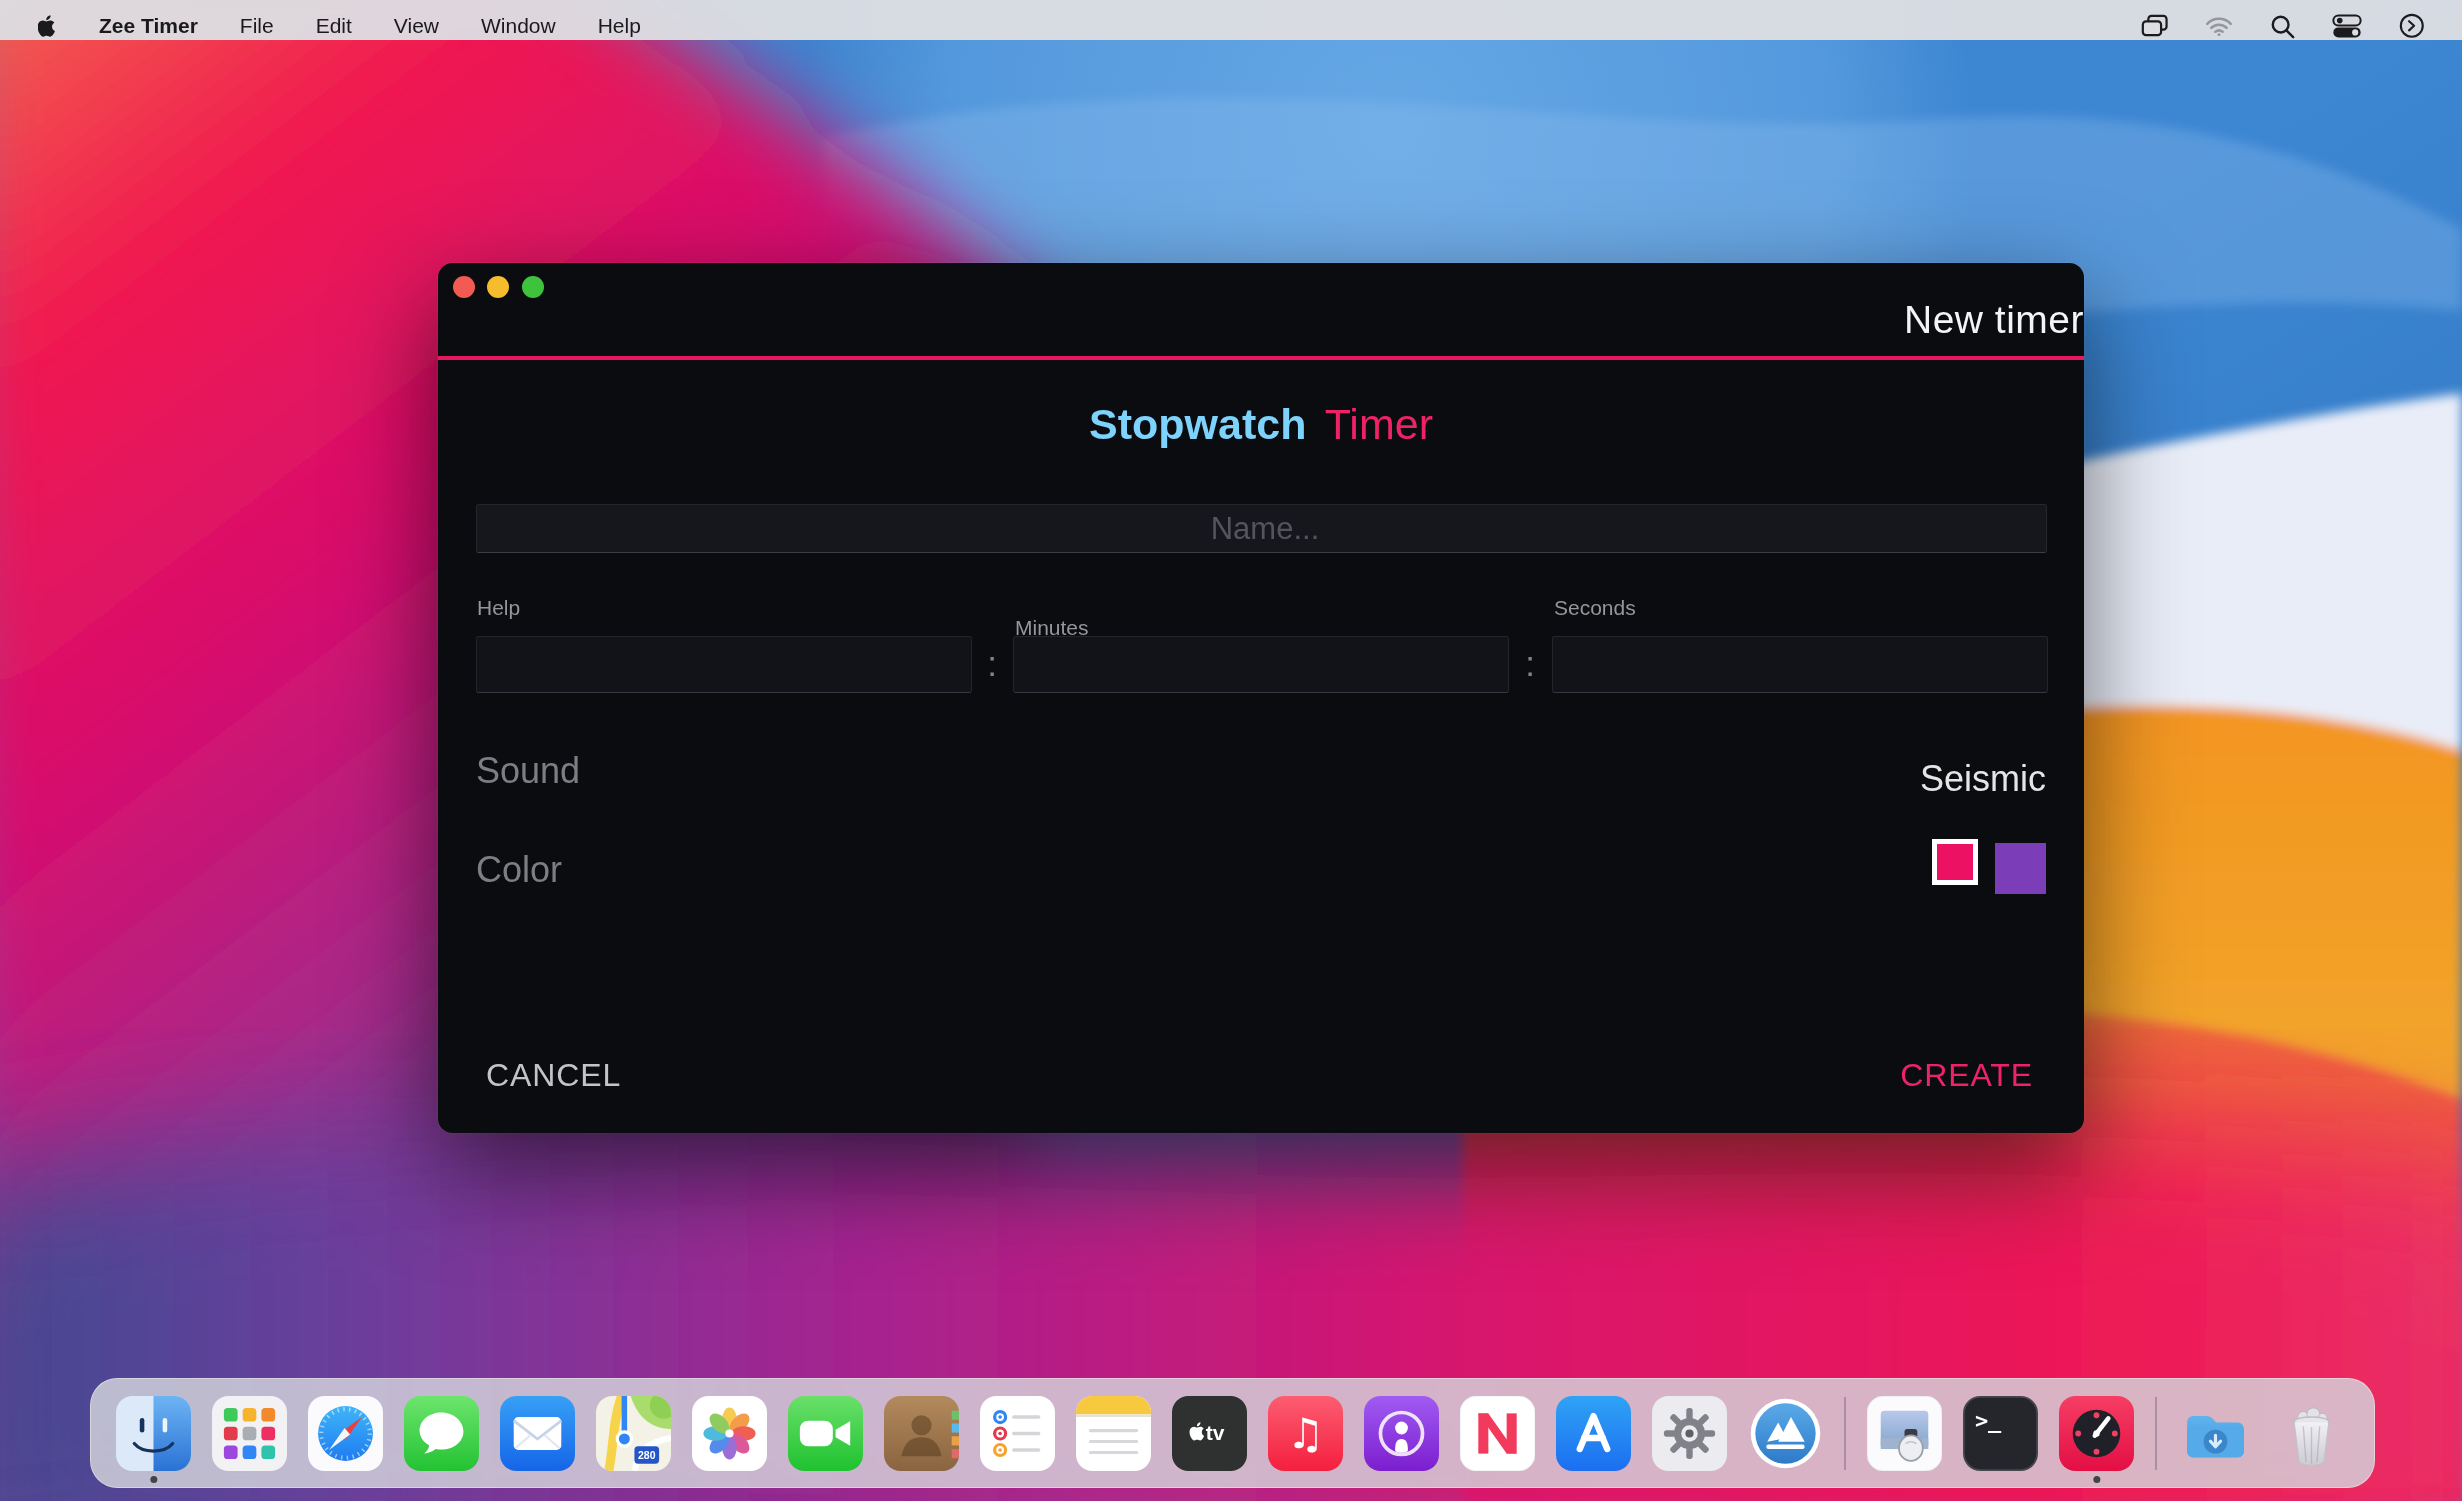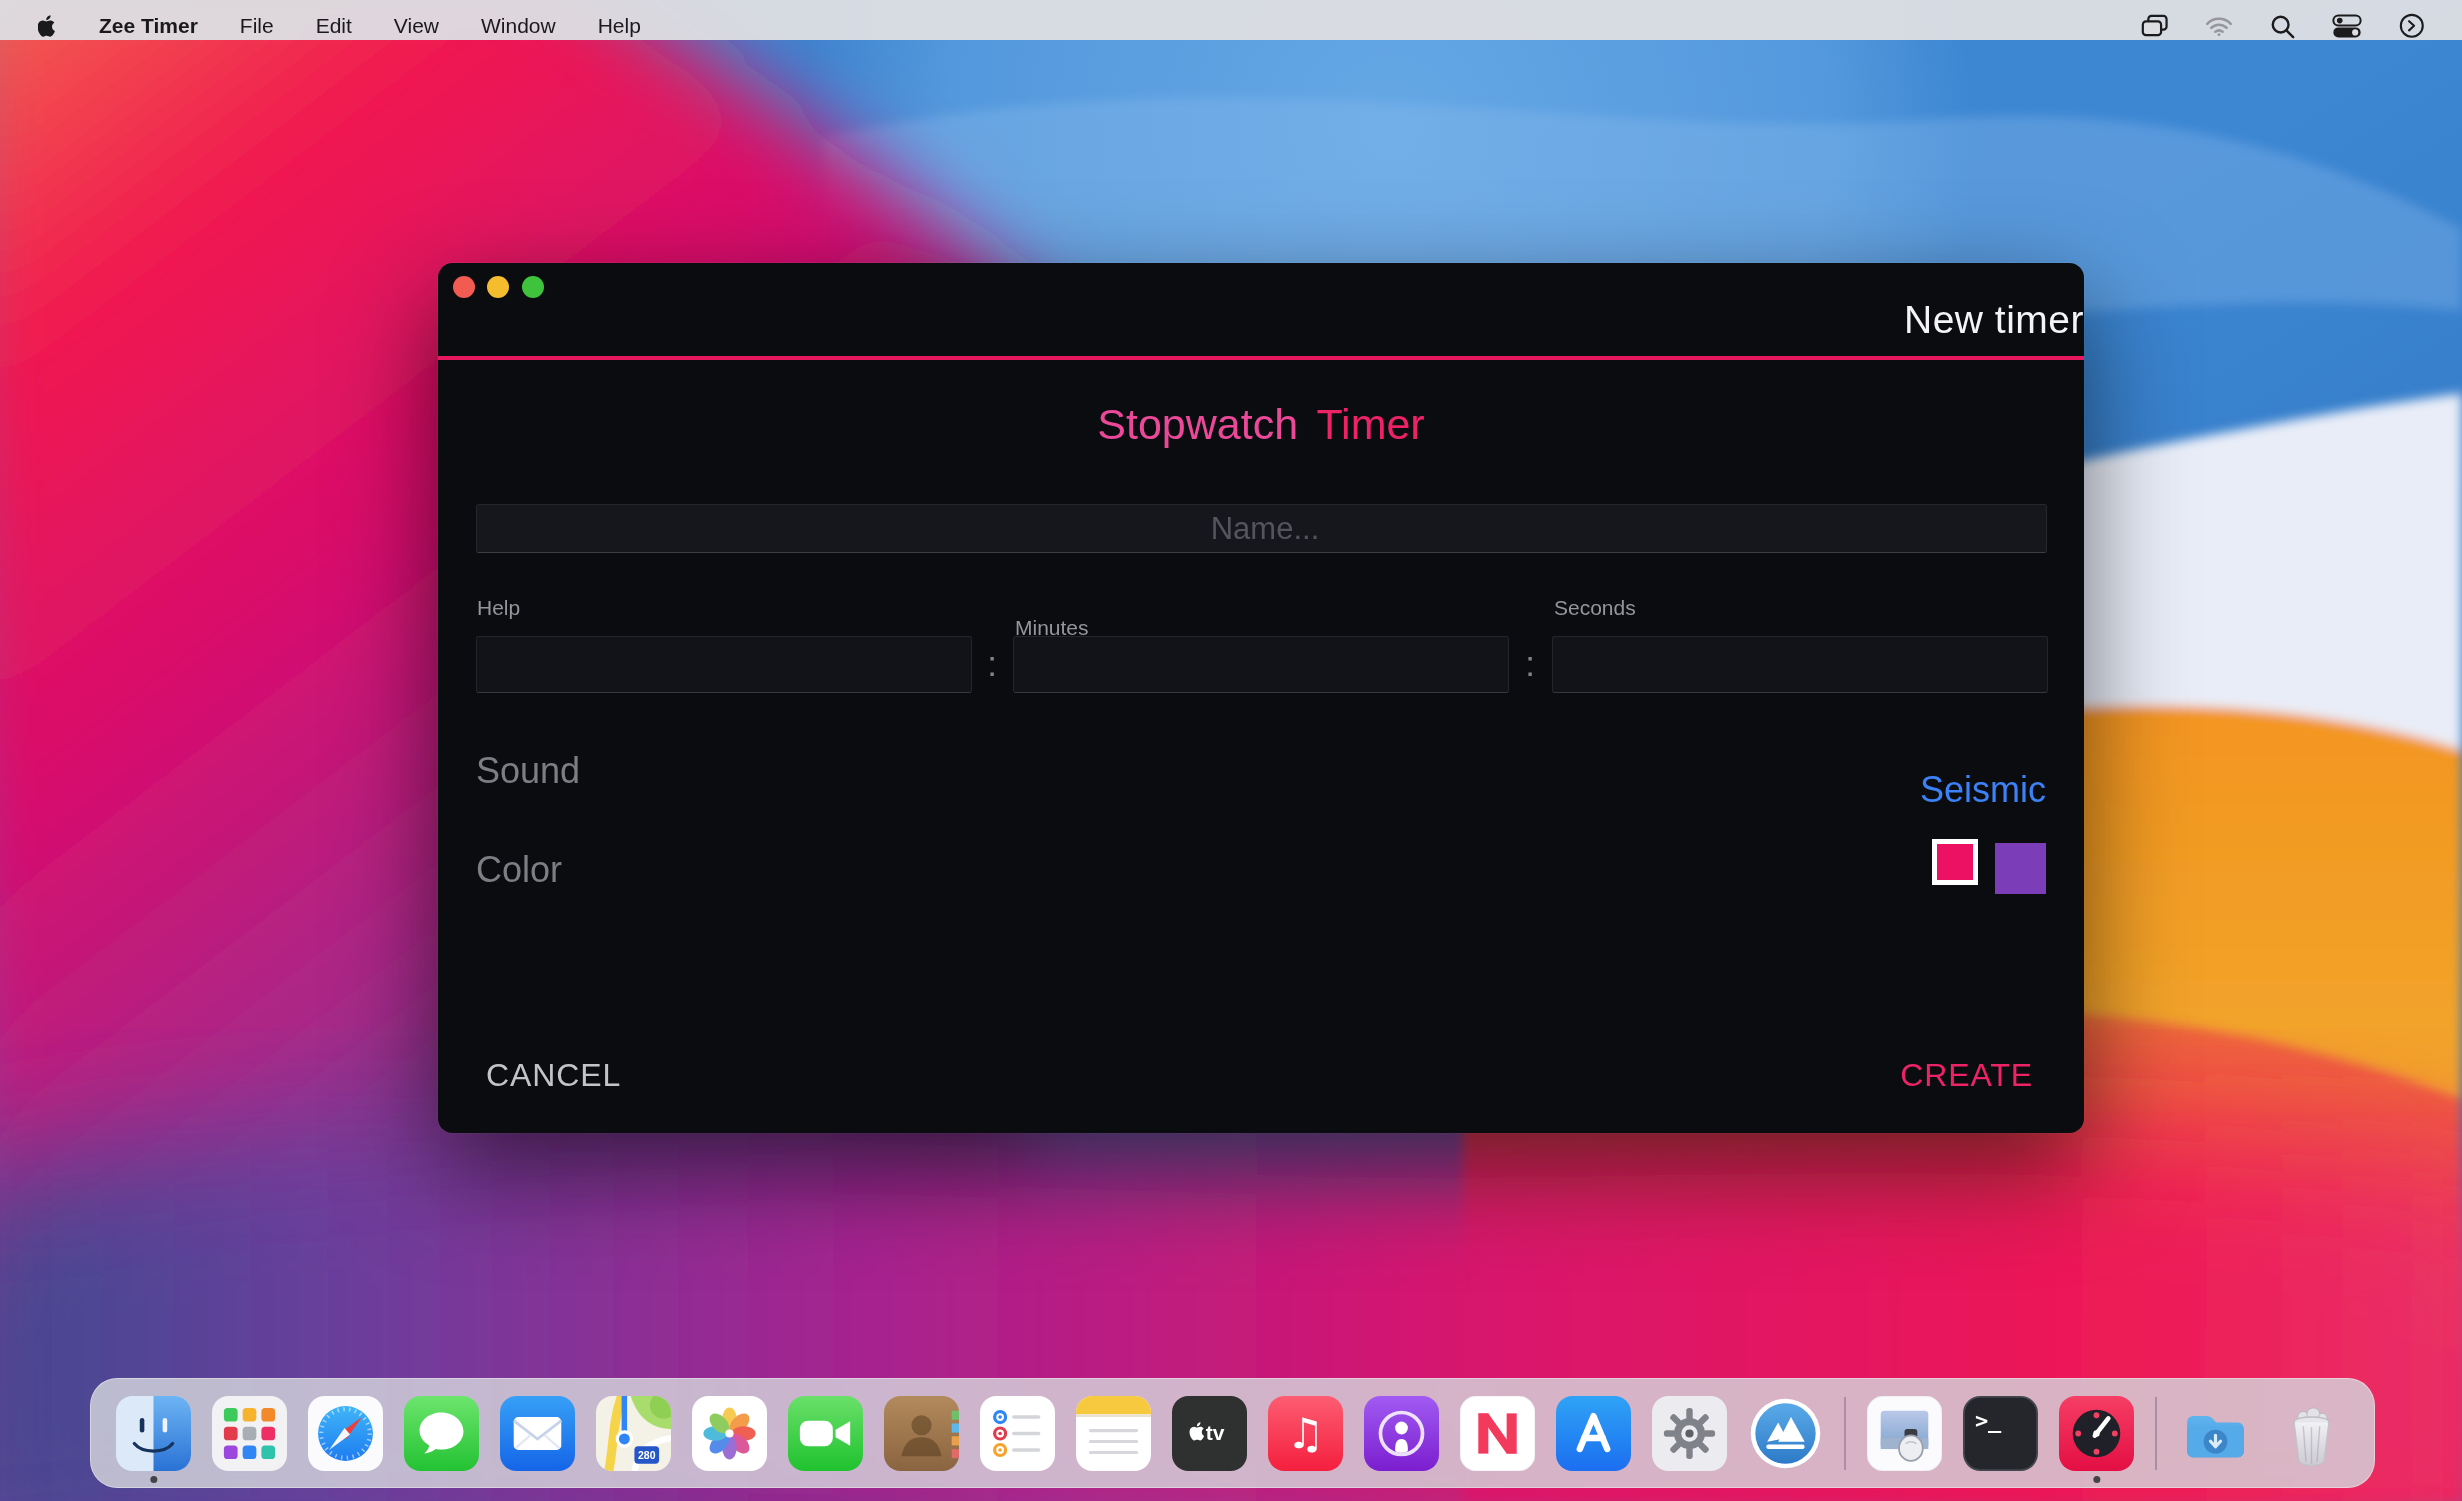--- a/index.html
+++ b/index.html
@@ -42,21 +42,21 @@
   .traffic { position:absolute; left:14.6px; top:12.8px; display:flex; gap:12.8px; }
   .light { width:22px; height:22px; border-radius:50%; }
   .dialog-title {
     position:absolute; left:0; right:0; top:35px;
     text-align:right; font-size:39px; color:#f4f4f6; letter-spacing:0.5px;
   }
   .tabs {
     position:absolute; left:0; right:0; top:137px;
     display:flex; justify-content:center; gap:18.3px; font-size:43px;
   }
-  .tab-stopwatch { color:#ec4899; cursor:pointer; }
+  .tab-stopwatch { color:#7dd3fc; cursor:pointer;font-weight:bold; }
   .tab-timer { color:#ED2366; font-weight:500; cursor:pointer; }
 
   .name-input {
     position:absolute; left:38px; top:241px; width:1571px; height:49px;
     background:#16171c; border:0.9px solid #26272d; border-bottom:1.8px solid #3c3d44;
     border-radius:2.7px; color:#d8d8dc; font-size:31px; text-align:center;
     font-family:"Liberation Sans","DejaVu Sans",sans-serif; outline:none;padding-left:7px;
   }
   .name-input::placeholder { color:#54555c; }
 
@@ -71,21 +71,21 @@
   }
   .in-hours { left:38px; } .in-minutes { left:575px; } .in-seconds { left:1114px; }
   .time-colon {
     position:absolute; top:381px; width:22px; text-align:center;
     font-size:35px; color:#83848a;
   }
   .colon-1 { left:543px; } .colon-2 { left:1081px; }
 
   .row-label { position:absolute; left:38px; font-size:36px; color:#7d7e84; }
   .sound-label { top:487px; }
-  .sound-value { position:absolute; right:38px; top:506px; font-size:36px; color:#3b82f6; cursor:pointer;text-align:right; }
+  .sound-value { position:absolute; right:38px; top:495px; font-size:36px; color:#e5e5e5; cursor:pointer;text-align:right; }
   .color-label { top:586px; }
 
   .swatch { position:absolute; cursor:pointer; }
   .swatch-pink { right:106px; top:576px; width:46px; height:46px; border:5.5px solid #ffffff; }
   .swatch-purple { right:38px; top:580px; width:51px; height:51px; }
 
   .btn {
     position:absolute; top:794px; background:none; border:none; cursor:pointer;
     font-size:32px; letter-spacing:0.9px;
     font-family:"Liberation Sans","DejaVu Sans",sans-serif;

